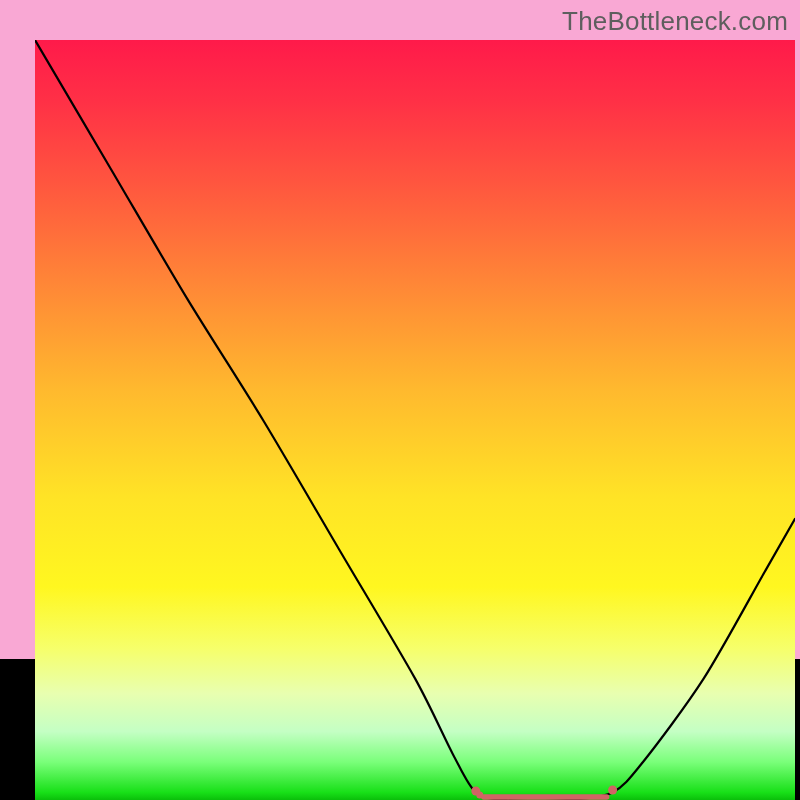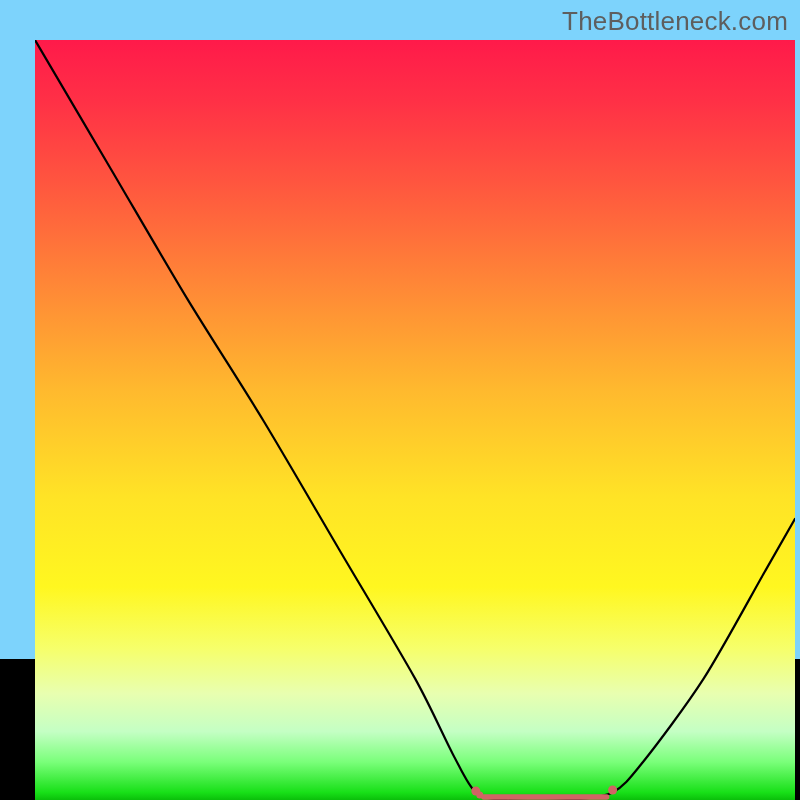--- a/index.html
+++ b/index.html
@@ -6,21 +6,21 @@
   html, body {
     width: 800px;
     height: 800px;
     background: #000;
     overflow: hidden;
   }
   .chart-container {
     position: relative;
     width: 800px;
     height: 659px;
-    background: #7dd3fc;
+    background: #f9a8d4;
   }
   .watermark {
     position: absolute;
     top: 6px;
     right: 12px;
     font-family: Arial, Helvetica, sans-serif;
     font-size: 26px;
     font-weight: 400;
     color: #5e5e5e;
     letter-spacing: 0.2px;

